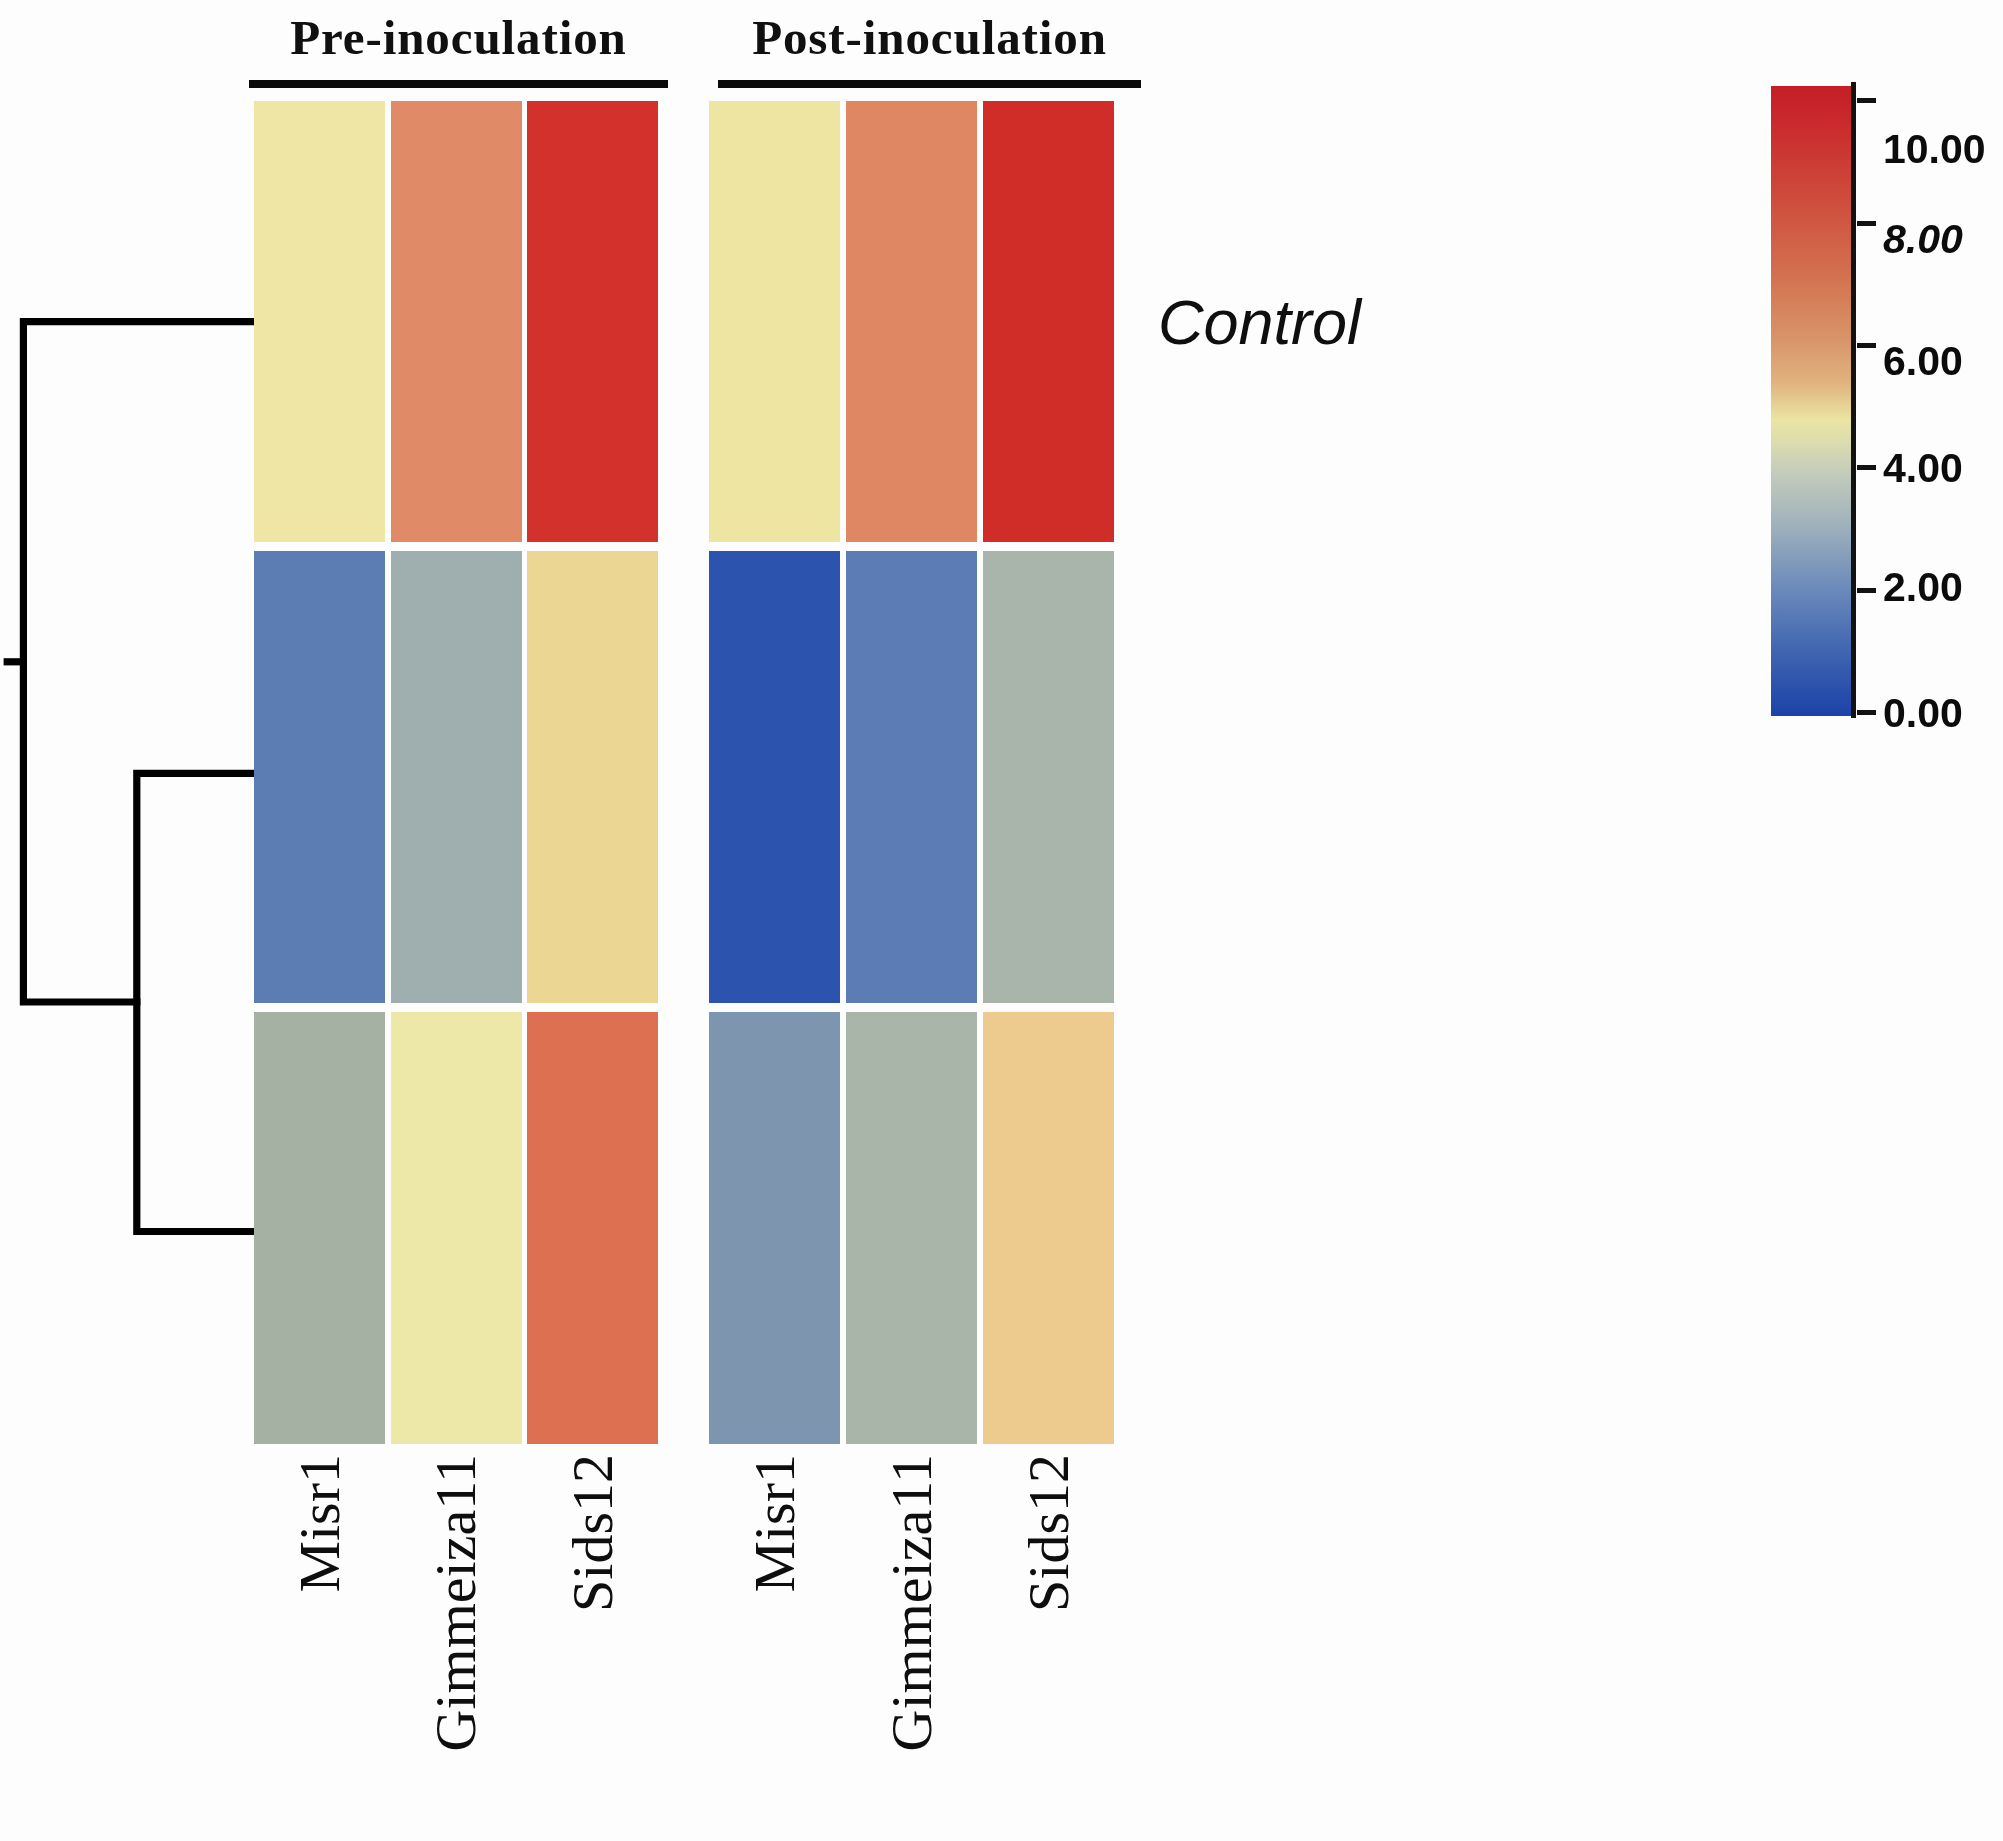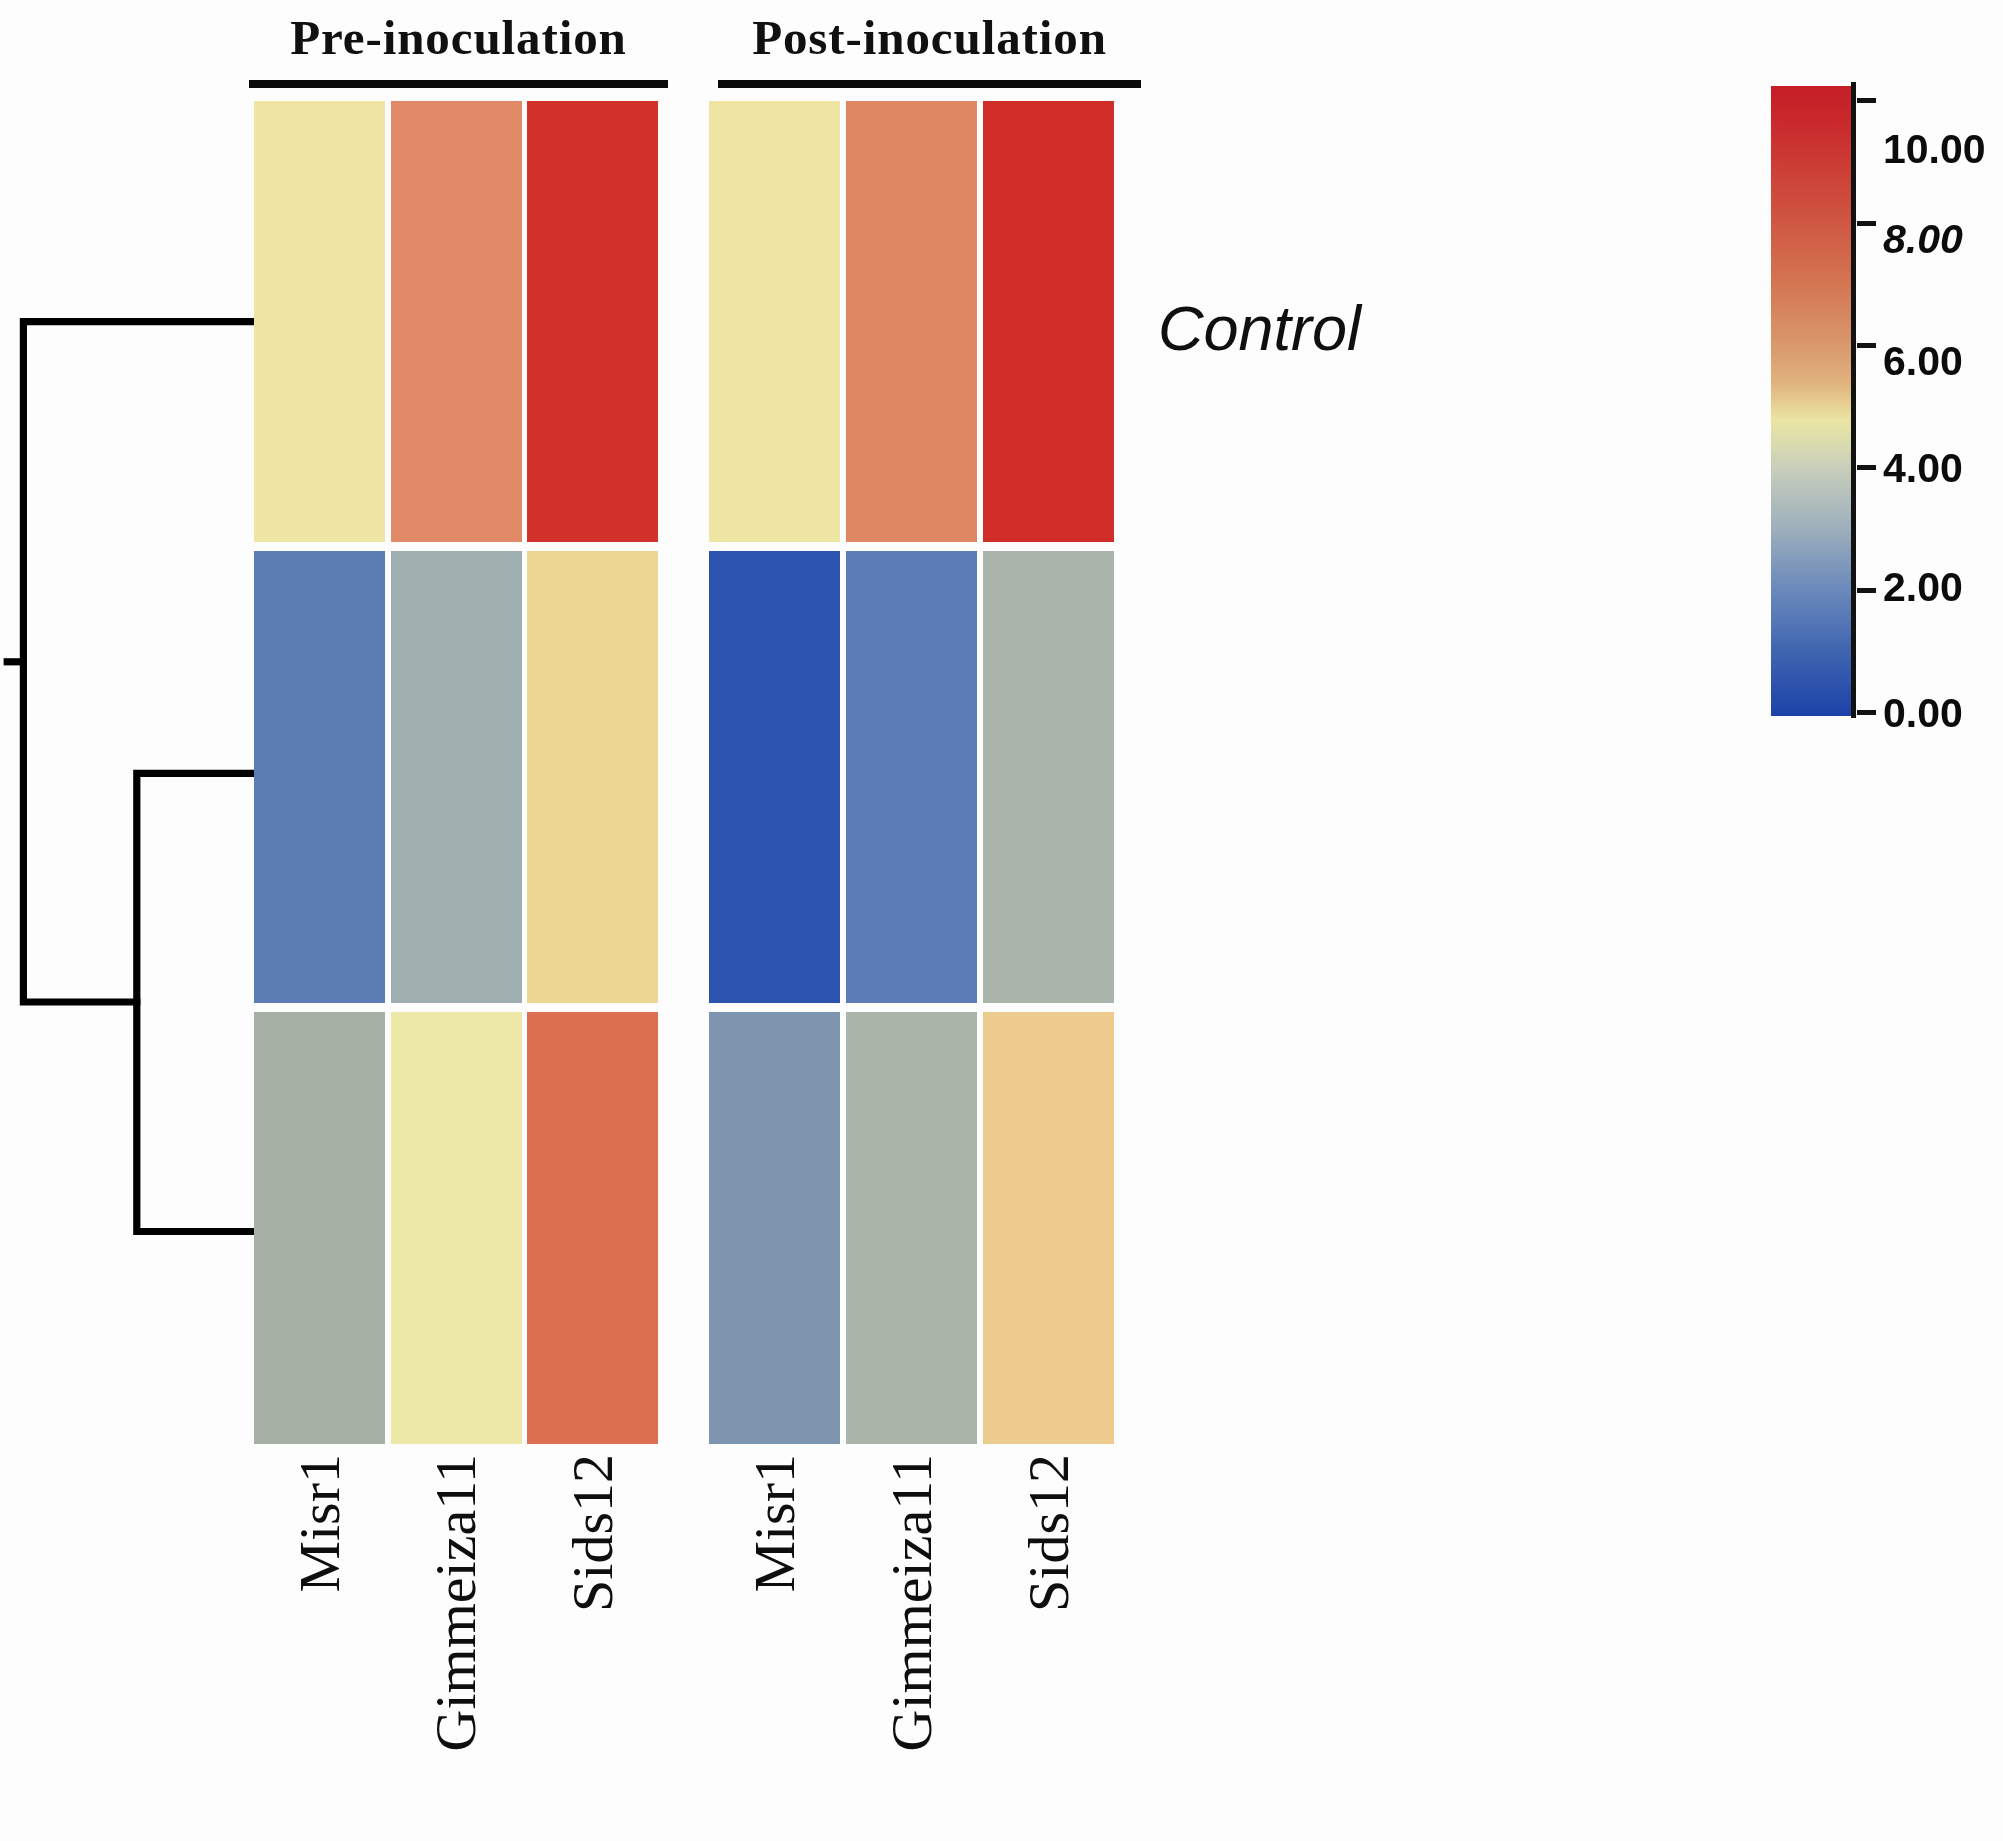--- a/index.html
+++ b/index.html
@@ -93,21 +93,21 @@
         <div class="heat-cell" style="height: 452px; background: rgb(91, 124, 181);"></div>
         <div class="heat-cell" style="height: 432px; background: rgb(169, 181, 168);"></div>
       </div>
       <div class="heat-col" style="left: 983px;">
         <div class="heat-cell" style="height: 441px; background: rgb(208, 44, 40);"></div>
         <div class="heat-cell" style="height: 452px; background: rgb(169, 180, 171);"></div>
         <div class="heat-cell" style="height: 432px; background: rgb(237, 202, 142);"></div>
       </div>
     </div>
 
-  <div class="row-label" style="top:292px">Control</div>
+  <div class="row-label" style="top:286px">Control</div>
 
   <div id="col-labels">
       <div class="col-label" style="left: 283px; top: 1958px;">Misr1</div>
       <div class="col-label" style="left: 419px; top: 1958px;">Gimmeiza11</div>
       <div class="col-label" style="left: 556px; top: 1958px;">Sids12</div>
       <div class="col-label" style="left: 738px; top: 1958px;">Misr1</div>
       <div class="col-label" style="left: 875px; top: 1958px;">Gimmeiza11</div>
       <div class="col-label" style="left: 1012px; top: 1958px;">Sids12</div>
     </div>
 

